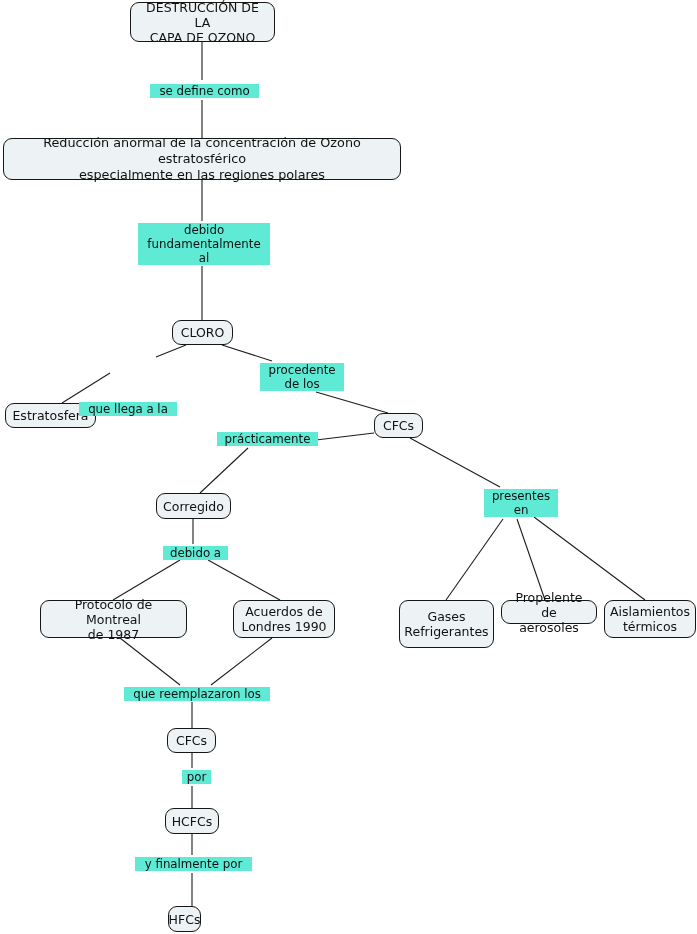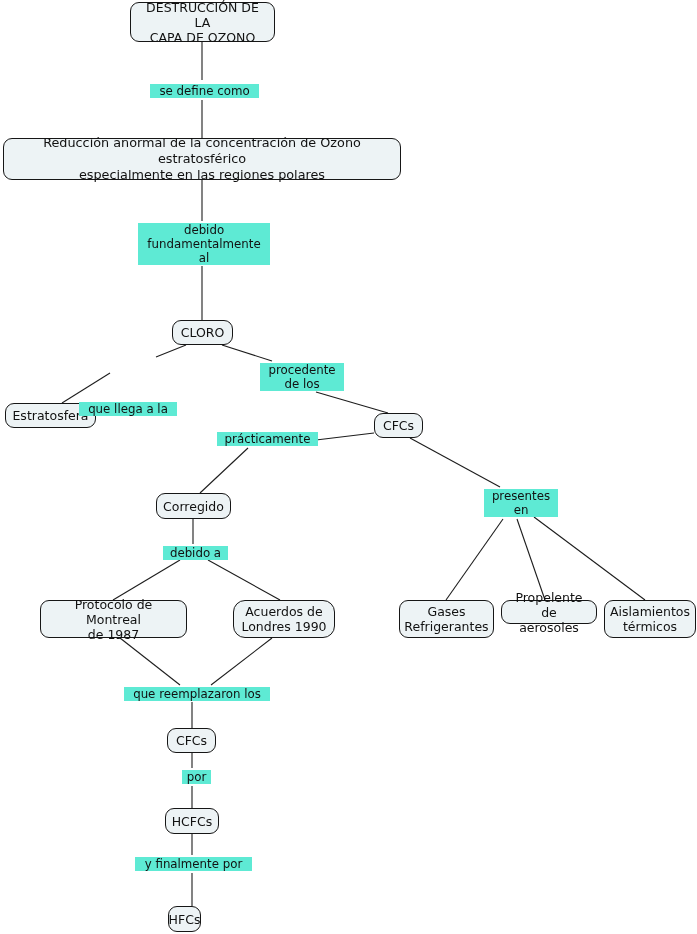--- a/index.html
+++ b/index.html
@@ -94,23 +94,23 @@
       <div class="node" style="left: 130px; top: 2px; width: 145px; height: 40px;">DESTRUCCIÓN DE LA
 CAPA DE OZONO</div>
       <div class="node node-wide" style="left: 3px; top: 138px; width: 398px; height: 42px;">Reducción anormal de la concentración de Ozono estratosférico
 especialmente en las regiones polares</div>
       <div class="node" style="left: 172px; top: 320px; width: 61px; height: 25px;">CLORO</div>
       <div class="node" style="left: 5px; top: 403px; width: 91px; height: 25px;">Estratosfera</div>
       <div class="node" style="left: 374px; top: 413px; width: 49px; height: 25px;">CFCs</div>
       <div class="node" style="left: 156px; top: 493px; width: 75px; height: 26px;">Corregido</div>
       <div class="node" style="left: 40px; top: 600px; width: 147px; height: 38px; text-align: center;">Protocolo de Montreal
 de 1987</div>
-      <div class="node" style="left: 233px; top: 600px; width: 102px; height: 38px; border-radius: 12px;">Acuerdos de
+      <div class="node" style="left: 233px; top: 600px; width: 102px; height: 38px;">Acuerdos de
 Londres 1990</div>
-      <div class="node" style="left: 399px; top: 600px; width: 95px; height: 38px;">Gases
+      <div class="node" style="left: 399px; top: 600px; width: 95px; height: 48px;">Gases
 Refrigerantes</div>
       <div class="node" style="left: 501px; top: 600px; width: 96px; height: 24px;">Propelente de
 aerosoles</div>
       <div class="node" style="left: 604px; top: 600px; width: 92px; height: 38px;">Aislamientos
 térmicos</div>
       <div class="node" style="left: 167px; top: 728px; width: 49px; height: 25px;">CFCs</div>
       <div class="node" style="left: 165px; top: 808px; width: 54px; height: 26px;">HCFCs</div>
       <div class="node" style="left: 168px; top: 906px; width: 33px; height: 26px;">HFCs</div>
     </div>
   <div id="label-layer">

